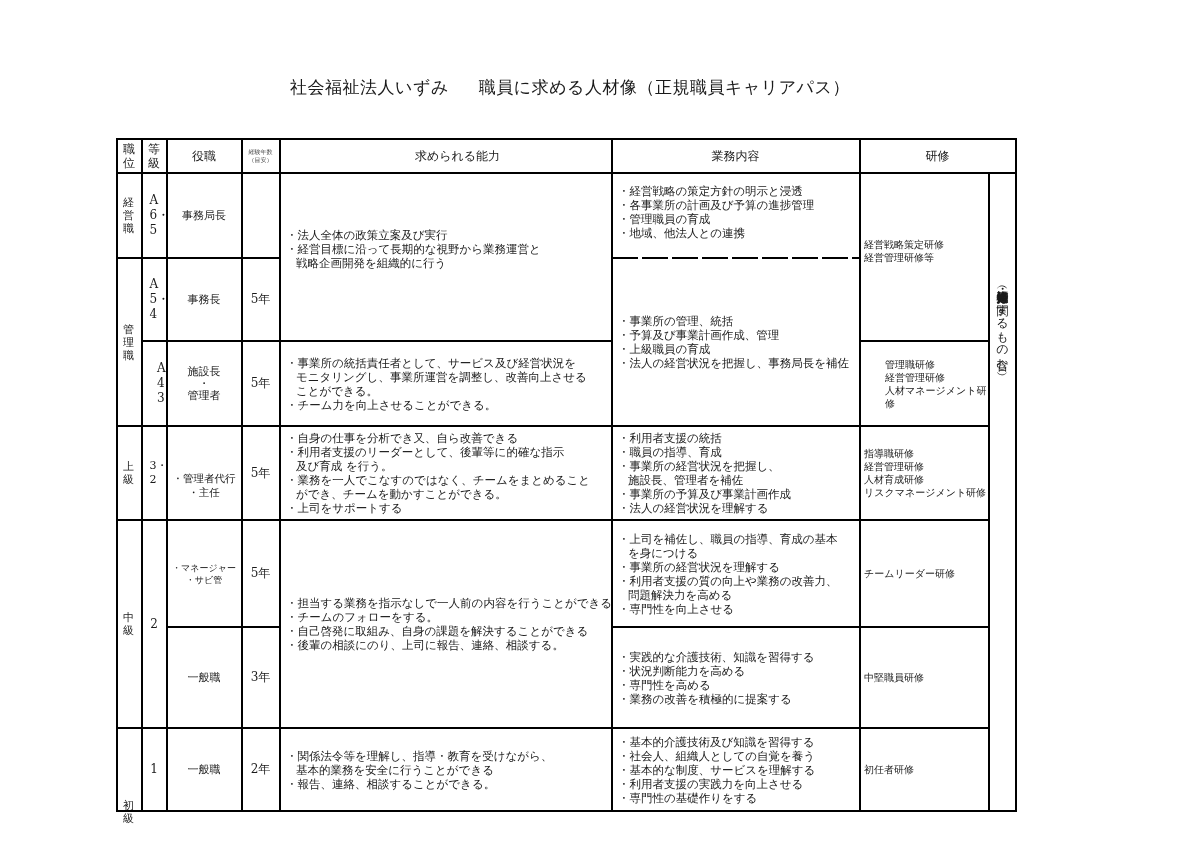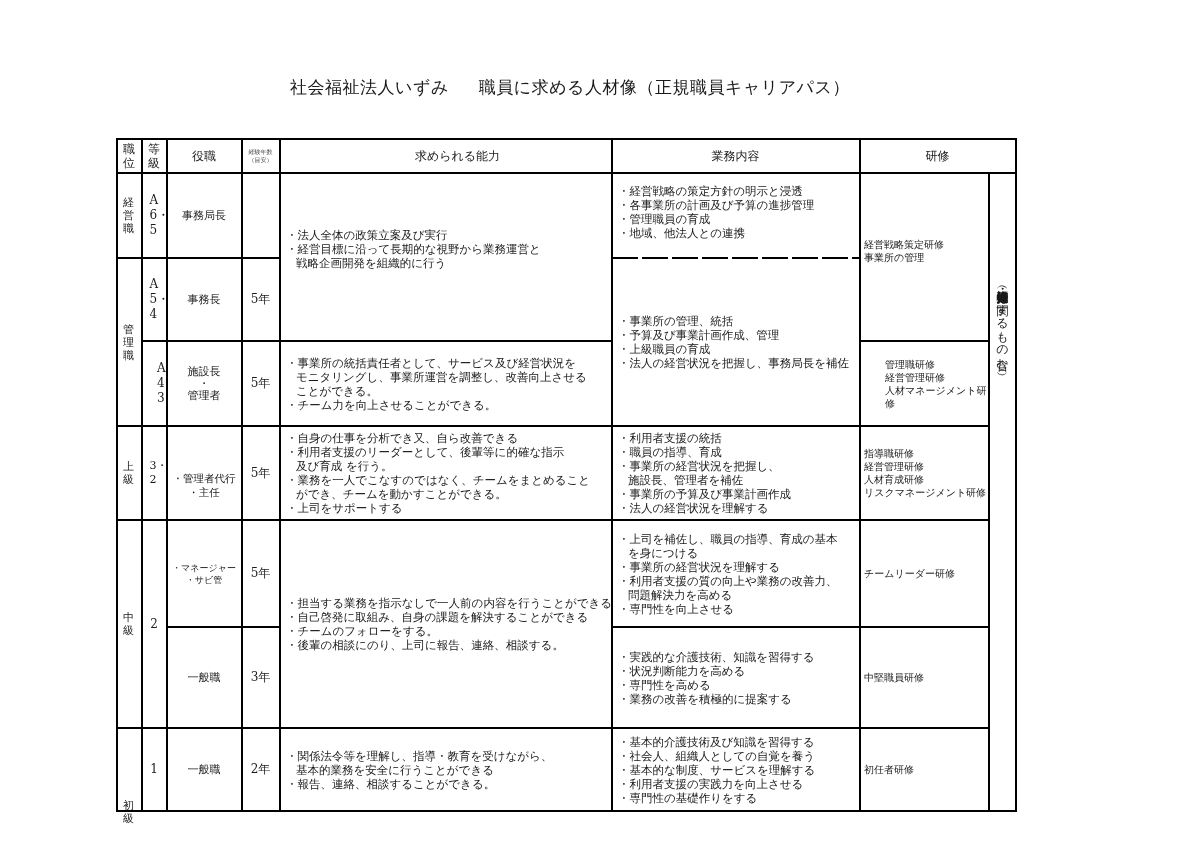--- a/index.html
+++ b/index.html
@@ -78,21 +78,21 @@
 
   <div class="cell list" style="left:613px;top:174px;width:246px;height:83px;justify-content:flex-start;padding-top:10px;">
     <div class="li">・<span>経営戦略の策定方針の明示と浸透</span></div>
     <div class="li">・<span>各事業所の計画及び予算の進捗管理</span></div>
     <div class="li">・<span>管理職員の育成</span></div>
     <div class="li">・<span>地域、他法人との連携</span></div>
   </div>
 
   <div class="cell train" style="left:861px;top:174px;width:126px;height:166px;padding-bottom:12px;">
     <span>経営戦略策定研修</span>
-    <span>事業所の管理</span>
+    <span>経営管理研修等</span>
   </div>
 
   <div class="cell stack" style="left:117px;top:259px;width:24px;height:166px;">
     <span style="width:12px;word-break:break-all;font-size:11px;line-height:13px;">管理職</span>
   </div>
 
   <div class="cell stack" style="left:142px;top:259px;width:24px;height:81px;">
     <span style="width:9px;word-break:break-all;font-size:12px;line-height:15px;">A5・4</span>
   </div>
   <div class="cell center" style="left:167px;top:259px;width:74px;height:81px;">
@@ -182,22 +182,22 @@
     <span>5年</span>
   </div>
   <div class="cell center" style="left:167px;top:628px;width:74px;height:99px;">
     <span>一般職</span>
   </div>
   <div class="cell center" style="left:242px;top:628px;width:37px;height:99px;font-size:12px;">
     <span>3年</span>
   </div>
   <div class="cell list" style="left:281px;top:521px;width:330px;height:206px;">
     <div class="li">・<span>担当する業務を指示なしで一人前の内容を行うことができる</span></div>
+    <div class="li">・<span>チームのフォローをする。</span></div>
     <div class="li">・<span>自己啓発に取組み、自身の課題を解決することができる</span></div>
-    <div class="li">・<span>チームのフォローをする。</span></div>
     <div class="li">・<span>後輩の相談にのり、上司に報告、連絡、相談する。</span></div>
   </div>
   <div class="cell list" style="left:613px;top:521px;width:246px;height:105px;">
     <div class="li">・<span>上司を補佐し、職員の指導、育成の基本</span></div>
     <div class="cont">を身につける</div>
     <div class="li">・<span>事業所の経営状況を理解する</span></div>
     <div class="li">・<span>利用者支援の質の向上や業務の改善力、</span></div>
     <div class="cont">問題解決力を高める</div>
     <div class="li">・<span>専門性を向上させる</span></div>
   </div>

